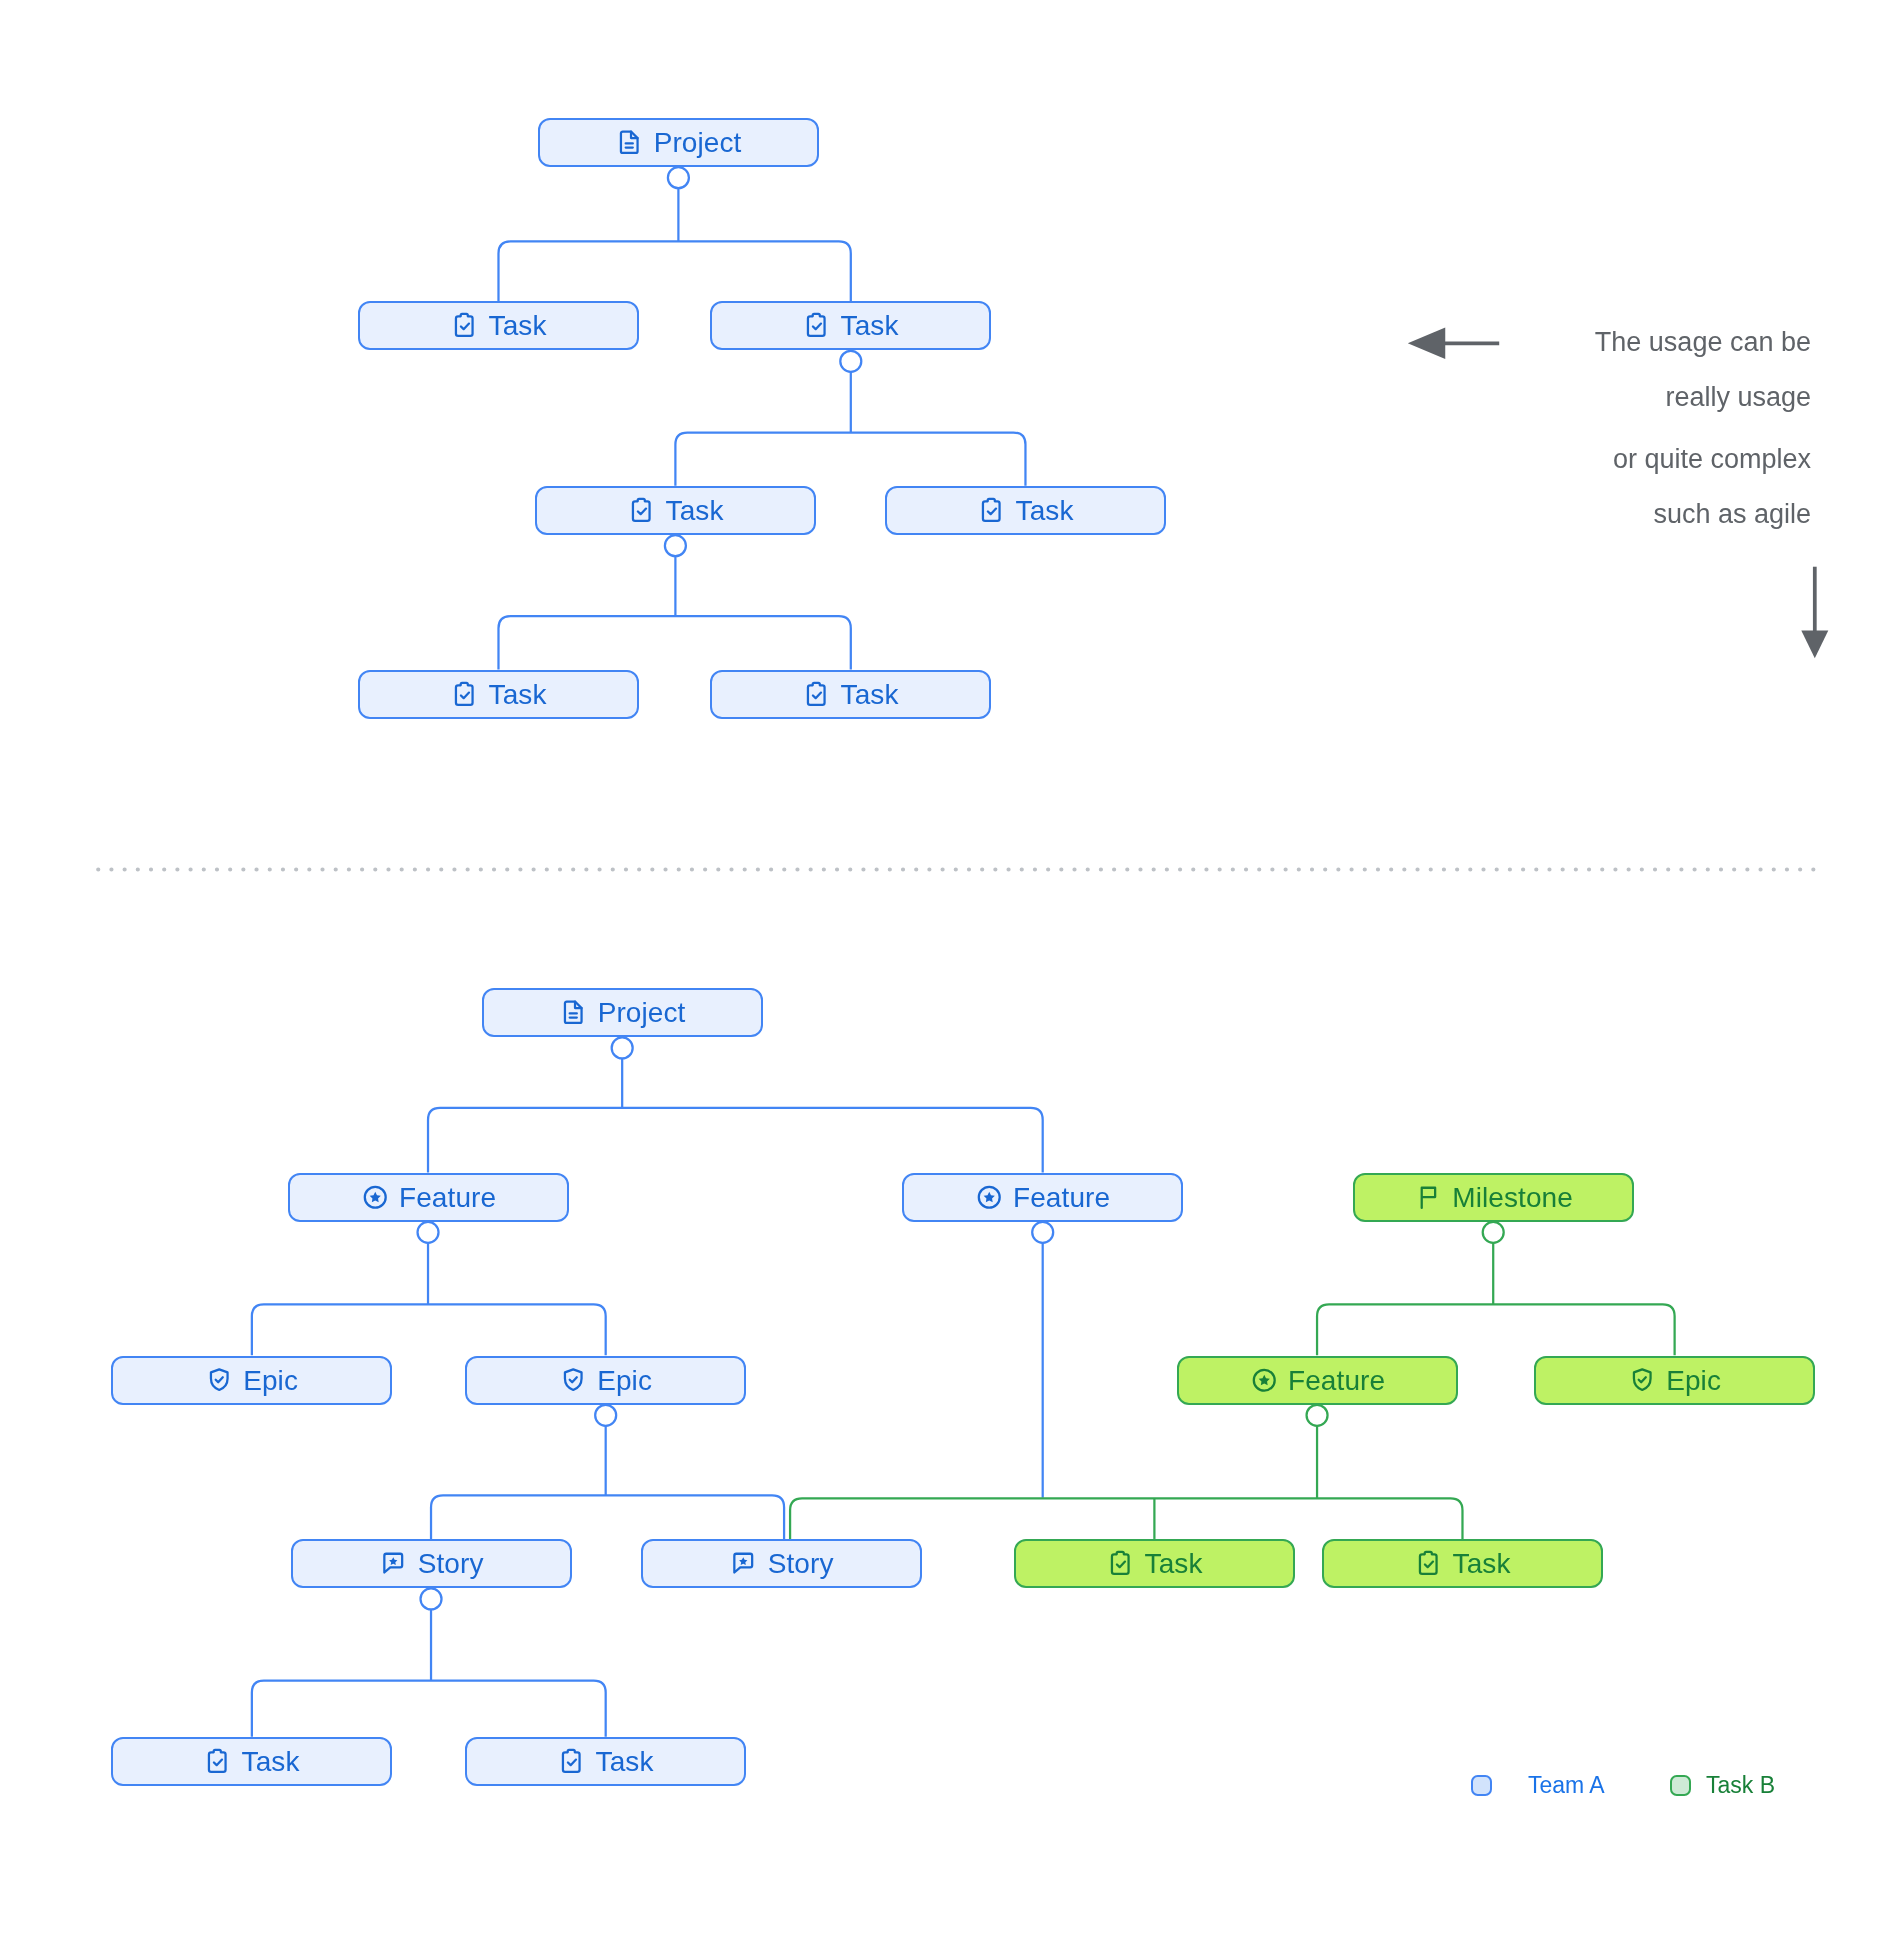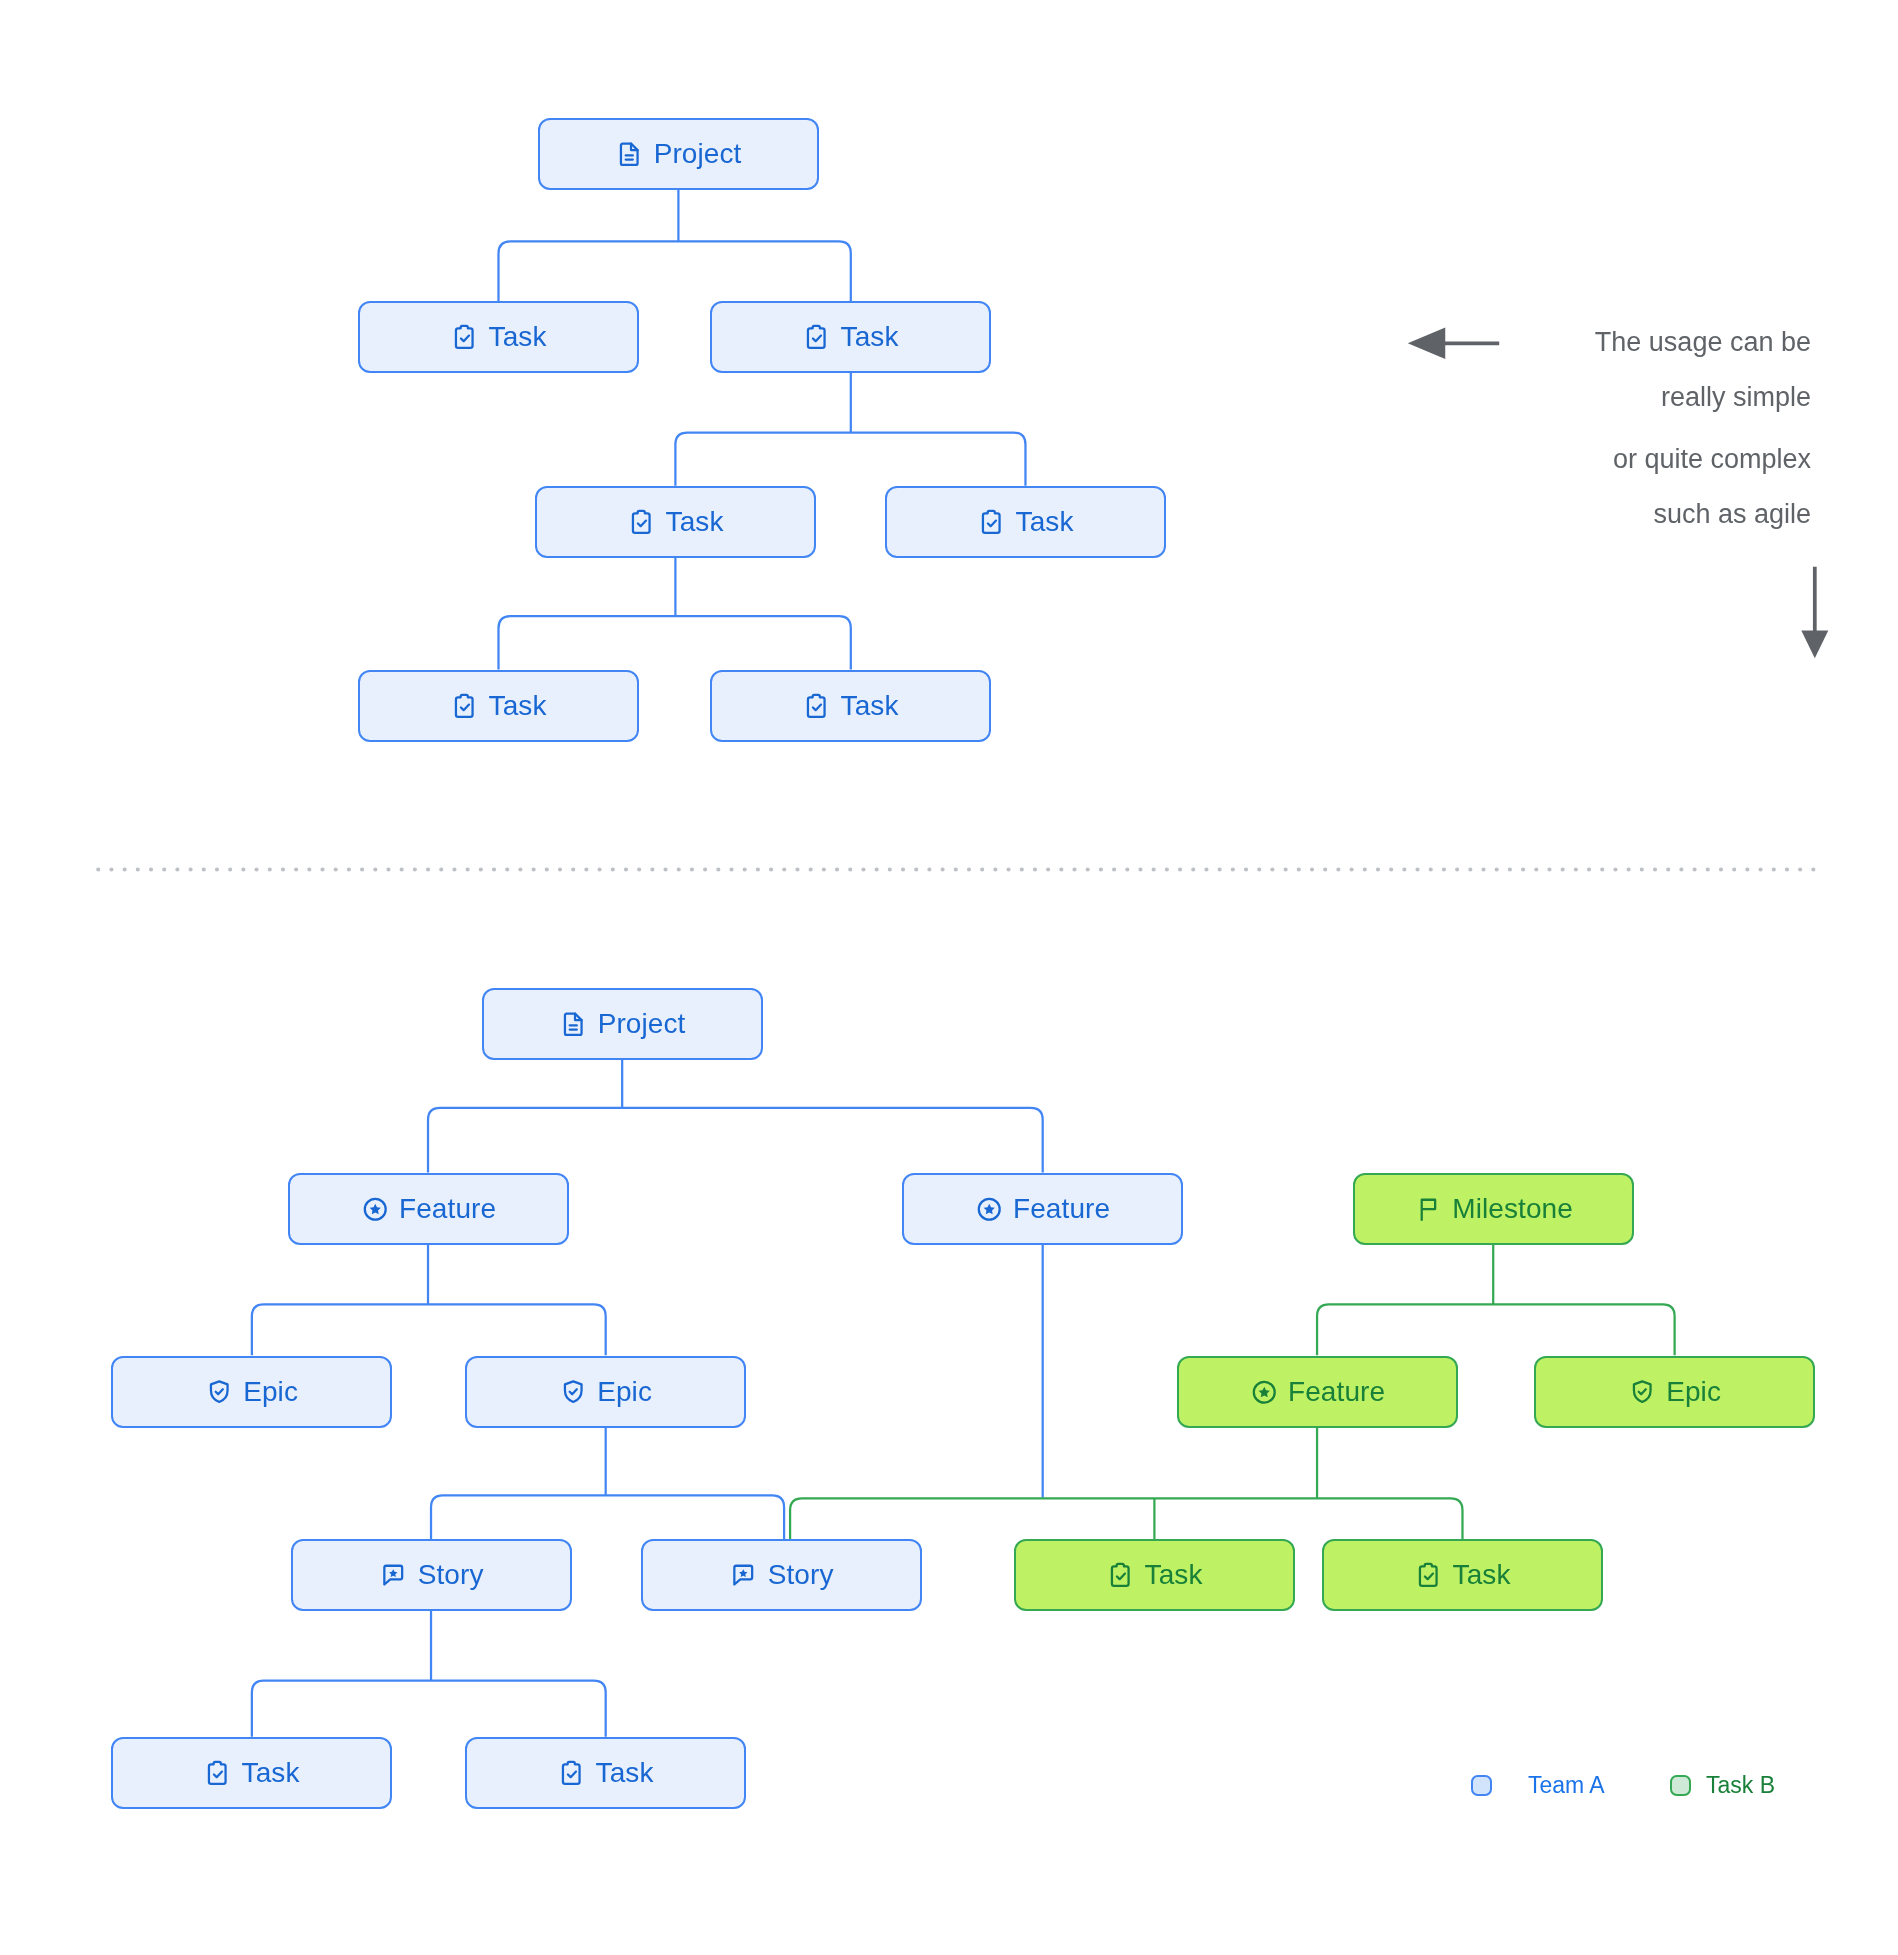--- a/index.html
+++ b/index.html
@@ -9,21 +9,21 @@
     height:1955px;
     background:#ffffff;
     font-family:"Liberation Sans", sans-serif;
     overflow:hidden;
   }
   .layer{position:absolute;left:0;top:0;}
   
   .node{
     position:absolute;
     width:281px;
-    height:72px;
+    height:49px;
     box-sizing:border-box;
     border-radius:12px;
     display:flex;
     align-items:center;
     justify-content:center;
     gap:9.7px;
     font-size:28px;
     font-weight:500;
     letter-spacing:0.1px;
     z-index:3;
@@ -154,21 +154,21 @@
     <g>
       <line x1="2421" y1="756" x2="2421" y2="842" stroke="#5f6368" stroke-width="5"></line>
       <polygon points="2421,878 2403,841 2439,841" fill="#5f6368"></polygon>
     </g>
 
     <line x1="131" y1="1160" x2="2421" y2="1160" stroke="#bdc1c6" stroke-width="5.5" stroke-dasharray="0.1 17.5" stroke-linecap="round"></line>
   </svg>
 
   <div class="note" style="top:315px;">
     <span>The usage can be</span>
-    <span>really simple</span>
+    <span>really usage</span>
   </div>
   <div class="note" style="top:432px;">
     <span>or quite complex</span>
     <span>such as agile</span>
   </div>
 
   <div class="node team-a" style="left:538px;top:118px;">
     <span class="icon">
         <svg viewBox="0 0 24 24">
           <use href="#i-doc"></use>

